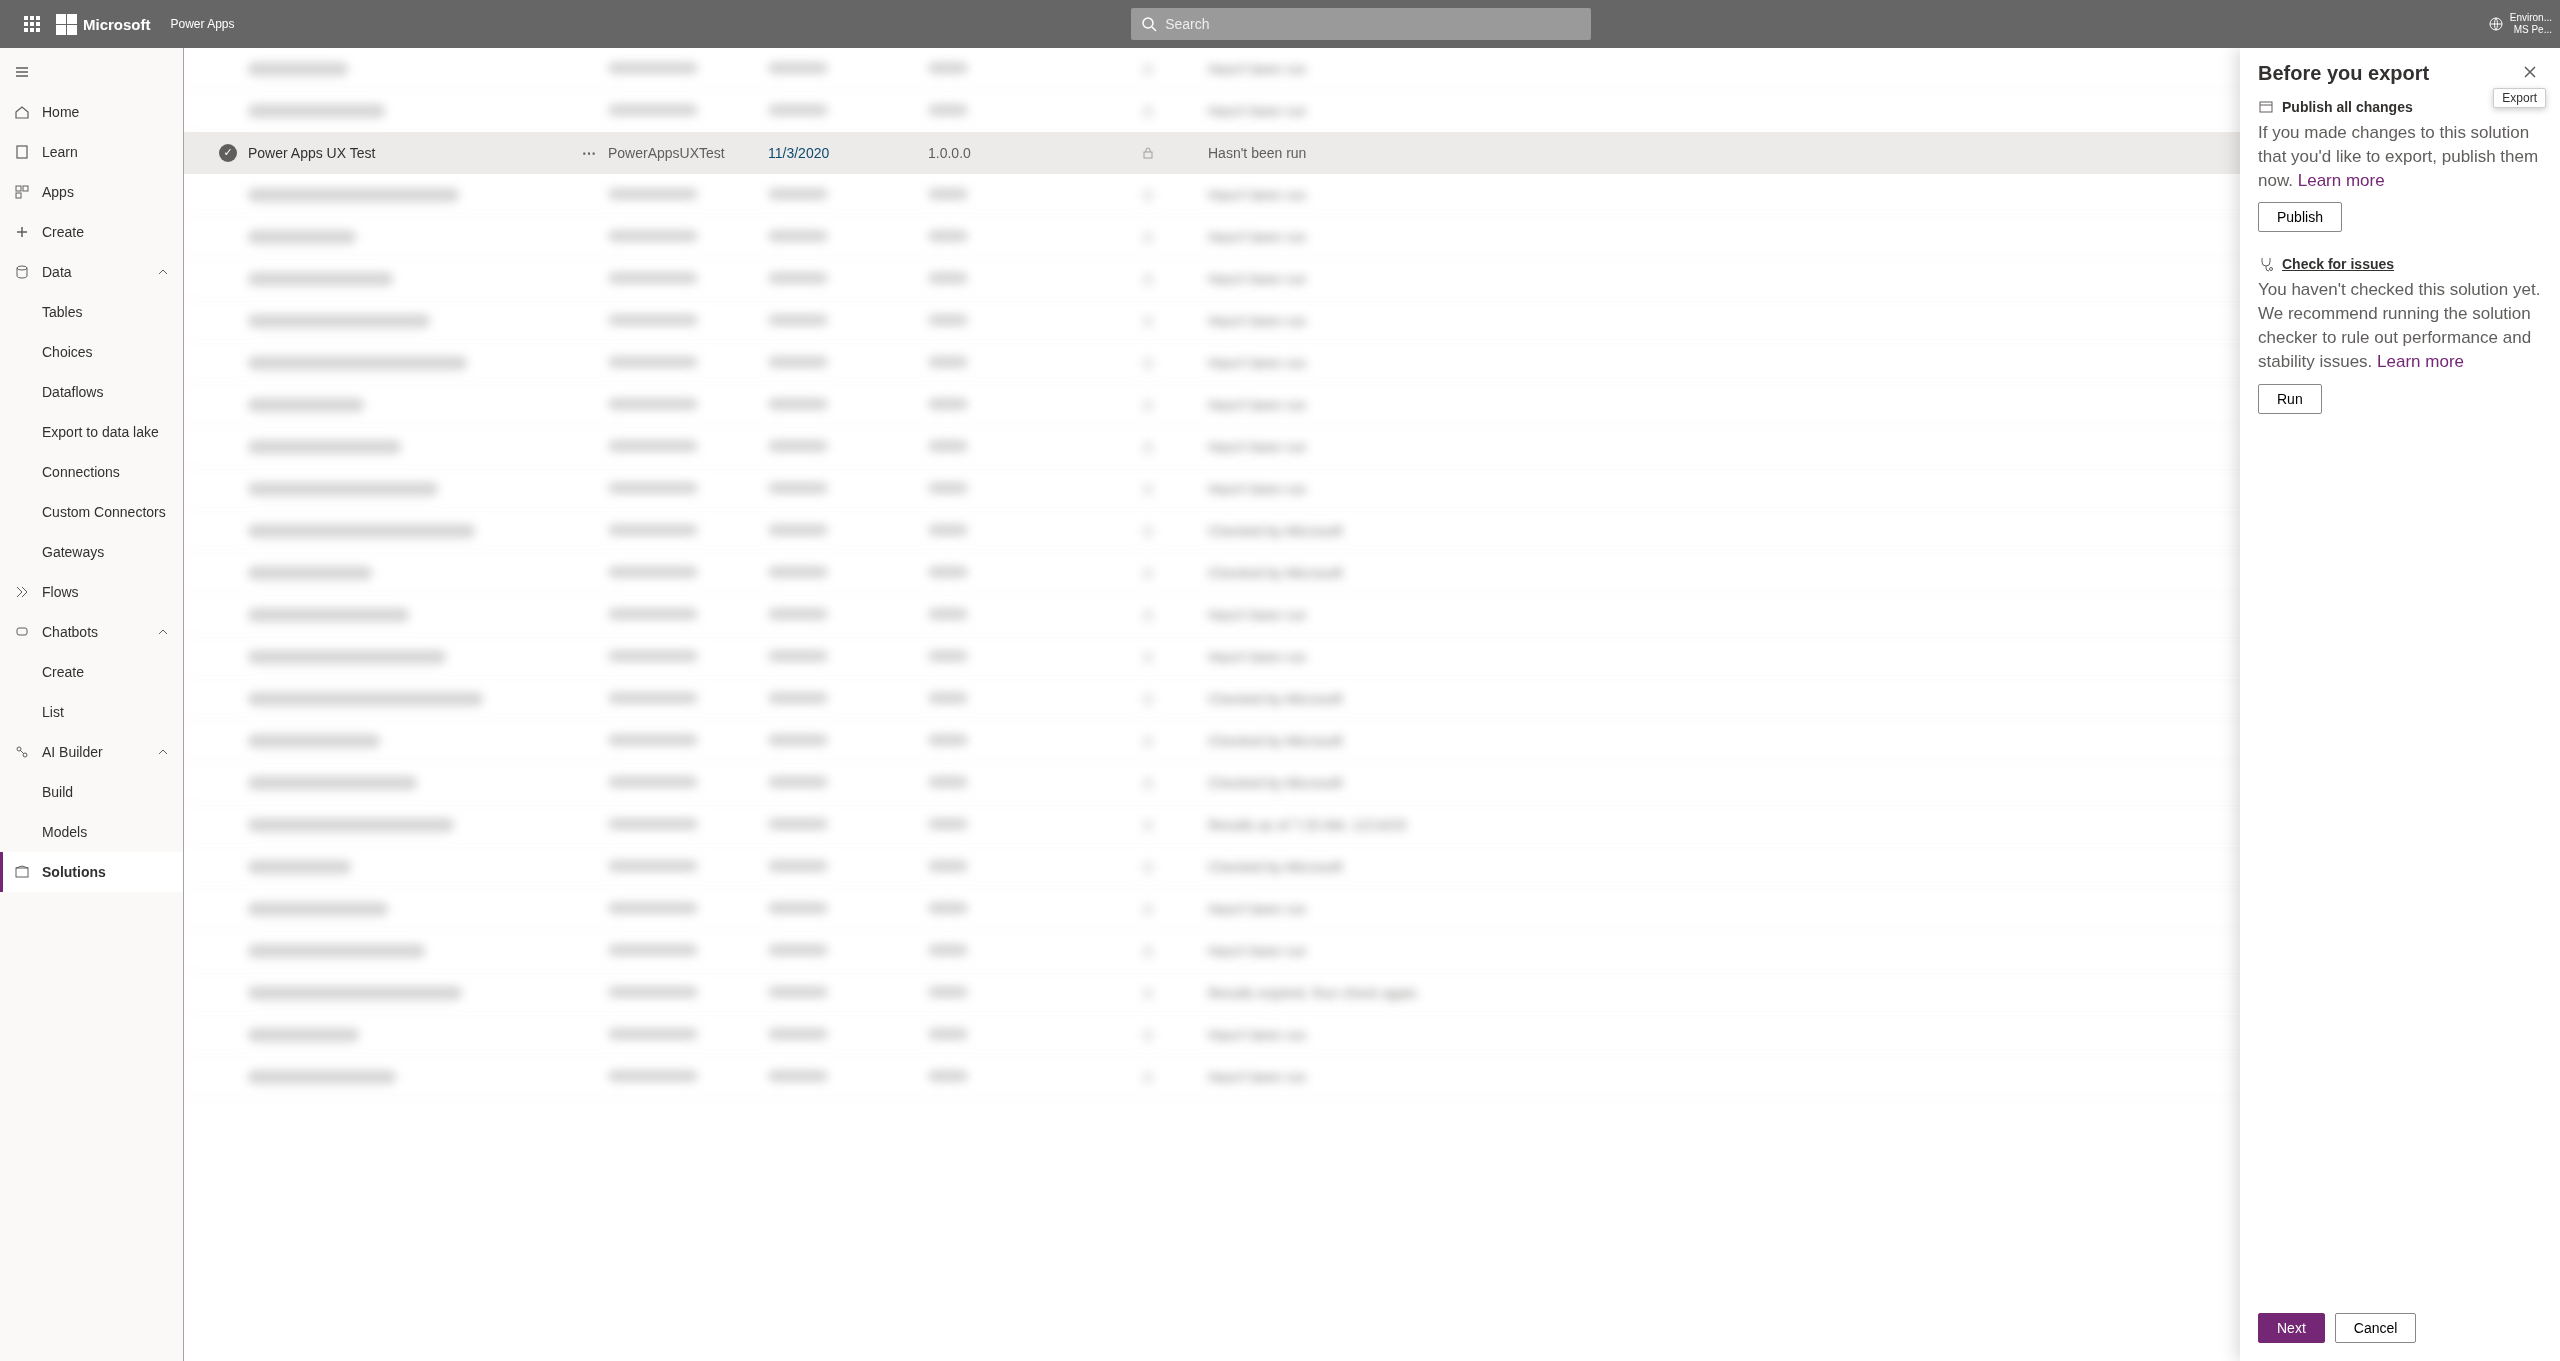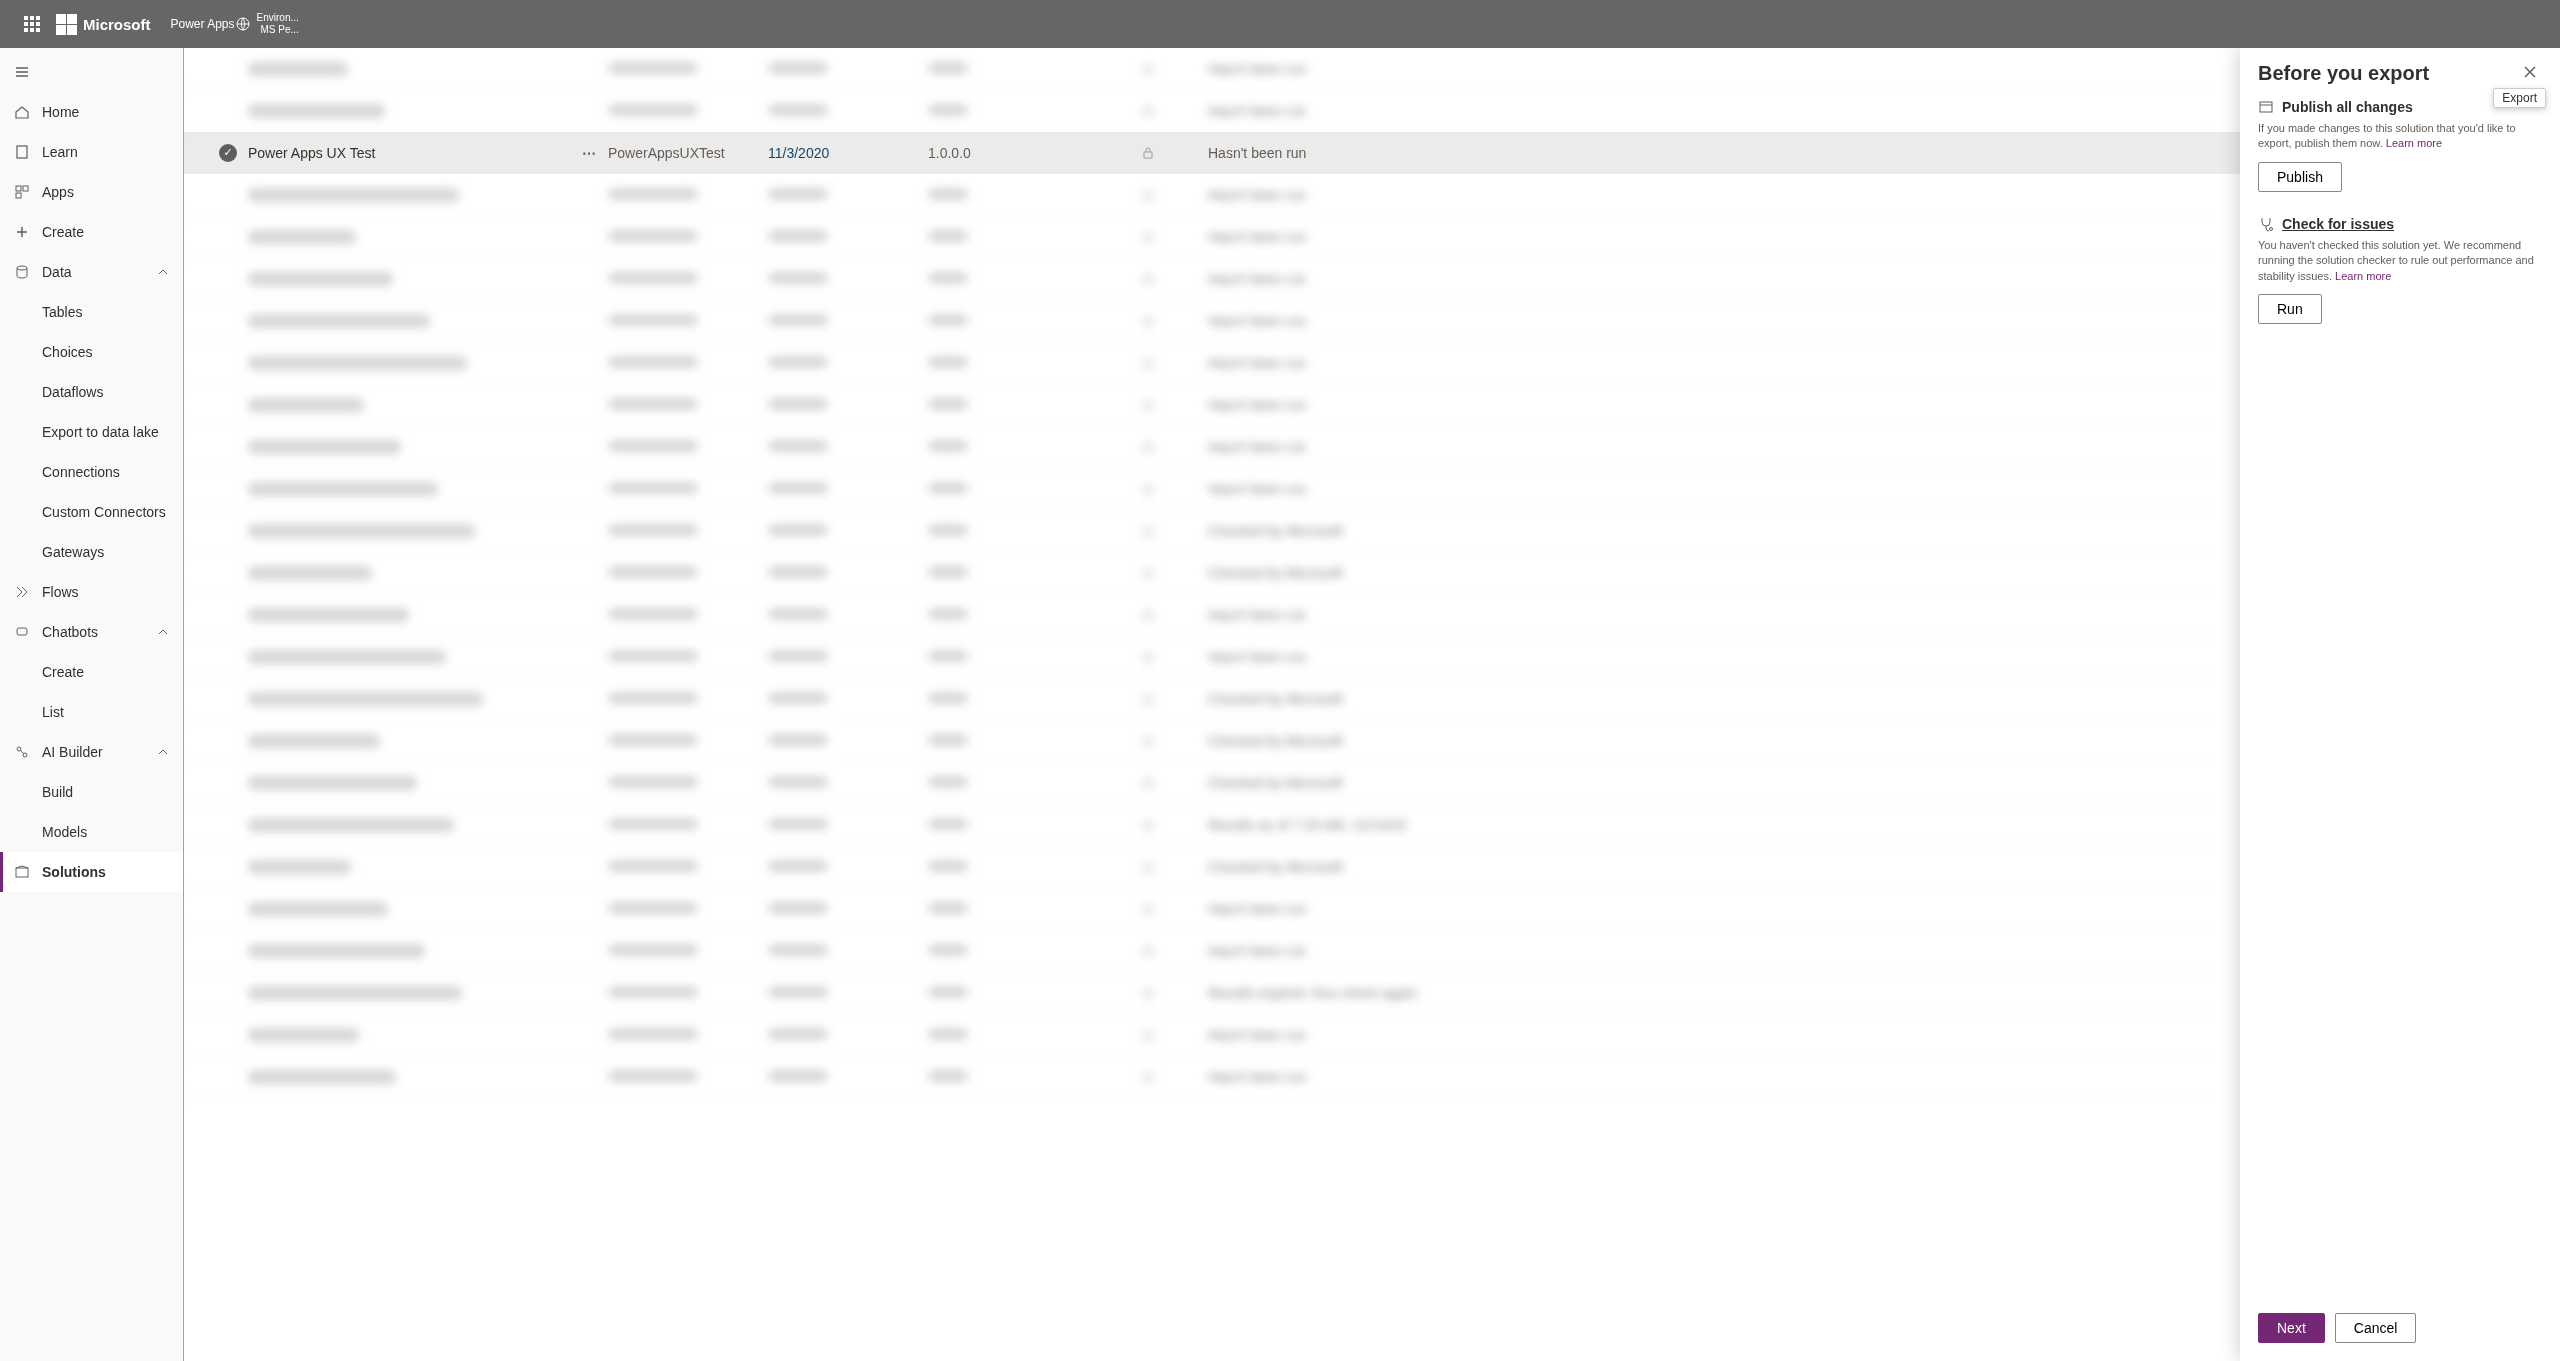--- a/index.html
+++ b/index.html
@@ -54,21 +54,21 @@
 
 
 .panel { position: absolute; top: 0; right: 0; bottom: 0; width: 320px; background: #fff; box-shadow: -4px 0 16px rgba(0,0,0,.15); display: flex; flex-direction: column; z-index: 10; }
 .panel-head { display: flex; align-items: center; justify-content: space-between; padding: 14px 18px 10px; }
 .panel-title { font-size: 20px; font-weight: 600; }
 .close-btn { cursor: pointer; width: 20px; height: 20px; position: relative; }
 .close-tip { position: absolute; top: 24px; right: -4px; background: #fff; border: 1px solid #ccc; padding: 2px 8px; font-size: 12px; border-radius: 2px; box-shadow: 0 2px 6px rgba(0,0,0,.2); }
 .panel-body { padding: 4px 18px; flex: 1; overflow-y: auto; }
 .section-h { display: flex; align-items: center; gap: 8px; font-weight: 600; margin-bottom: 6px; }
 .section-h.underline span.lbl { text-decoration: underline; }
-.section-p { font-size: 11px; color: #605e5c; margin-bottom: 10px; line-height: 1.4; }
+.section-p { font-size: 17px; color: #605e5c; margin-bottom: 10px; line-height: 1.4; }
 .link { color: #742774; cursor: pointer; }
 .btn { border: 1px solid #8a8886; background: #fff; padding: 6px 18px; font-size: 14px; cursor: pointer; border-radius: 2px; }
 .panel-sec { margin-bottom: 24px; }
 .panel-foot { padding: 12px 18px 18px; display: flex; gap: 10px; border-top: none; }
 .btn-primary { background: #742774; color: #fff; border: 1px solid #742774; padding: 6px 18px; font-size: 14px; cursor: pointer; border-radius: 2px; }
 .sec-ico { width: 16px; height: 16px; stroke: #605e5c; fill: none; }
 
 .blur-text { color: #ccc; background: #ccc; border-radius: 6px; }
 </style>
 </head>
@@ -91,20 +91,29 @@
   <div class="ms-logo">
     <div class="ms-logo-sq">
         <span></span>
         <span></span>
         <span></span>
         <span></span>
       </div>
     <span class="ms-logo-text">Microsoft</span>
   </div>
   <div class="app-name">Power Apps</div>
+  <div class="search-wrap">
+    <div class="search-box">
+      <svg class="search-ico" viewBox="0 0 16 16">
+          <circle cx="7" cy="7" r="5" stroke="#fff" fill="none" stroke-width="1.5"></circle>
+          <line x1="11" y1="11" x2="15" y2="15" stroke="#fff" stroke-width="1.5"></line>
+        </svg>
+      <input placeholder="Search" style="">
+    </div>
+  </div>
   <div class="env-area">
     <svg width="16" height="16" viewBox="0 0 16 16">
         <circle cx="8" cy="8" r="6" stroke="#fff" fill="none"></circle>
         <path d="M2 8h12M8 2c2 3 2 9 0 12M8 2c-2 3-2 9 0 12" stroke="#fff" fill="none"></path>
       </svg>
     <div class="env-text">
       <div>Environ...</div>
       <div>MS Pe...</div>
     </div>
   </div>

